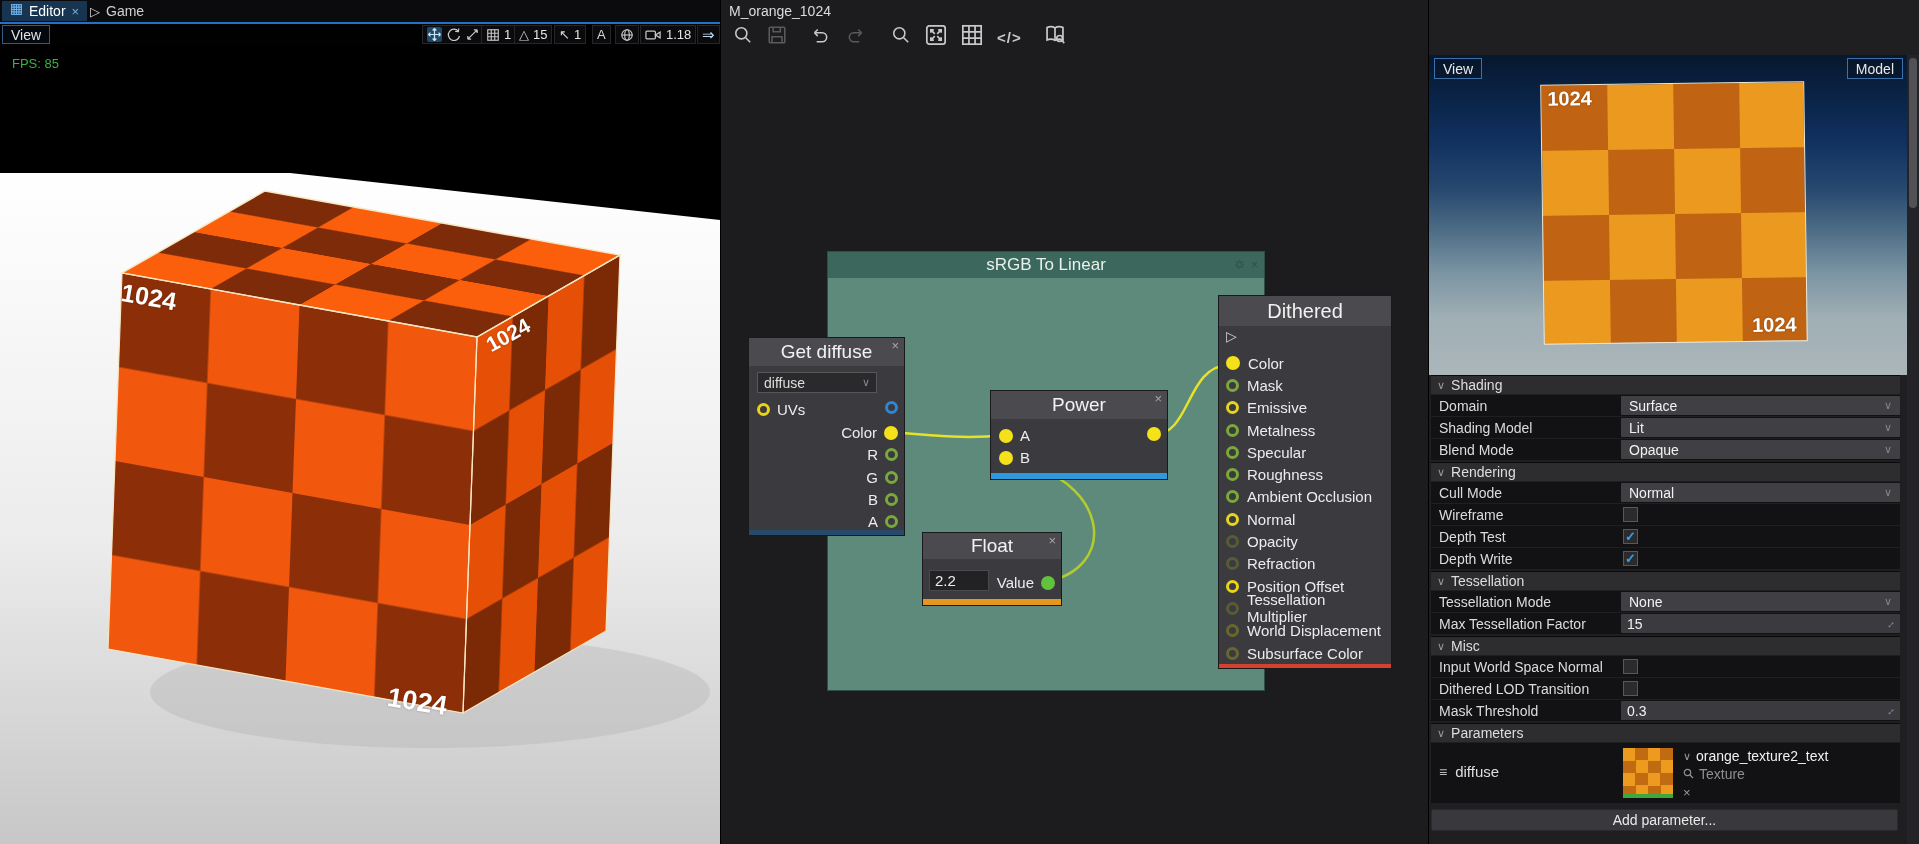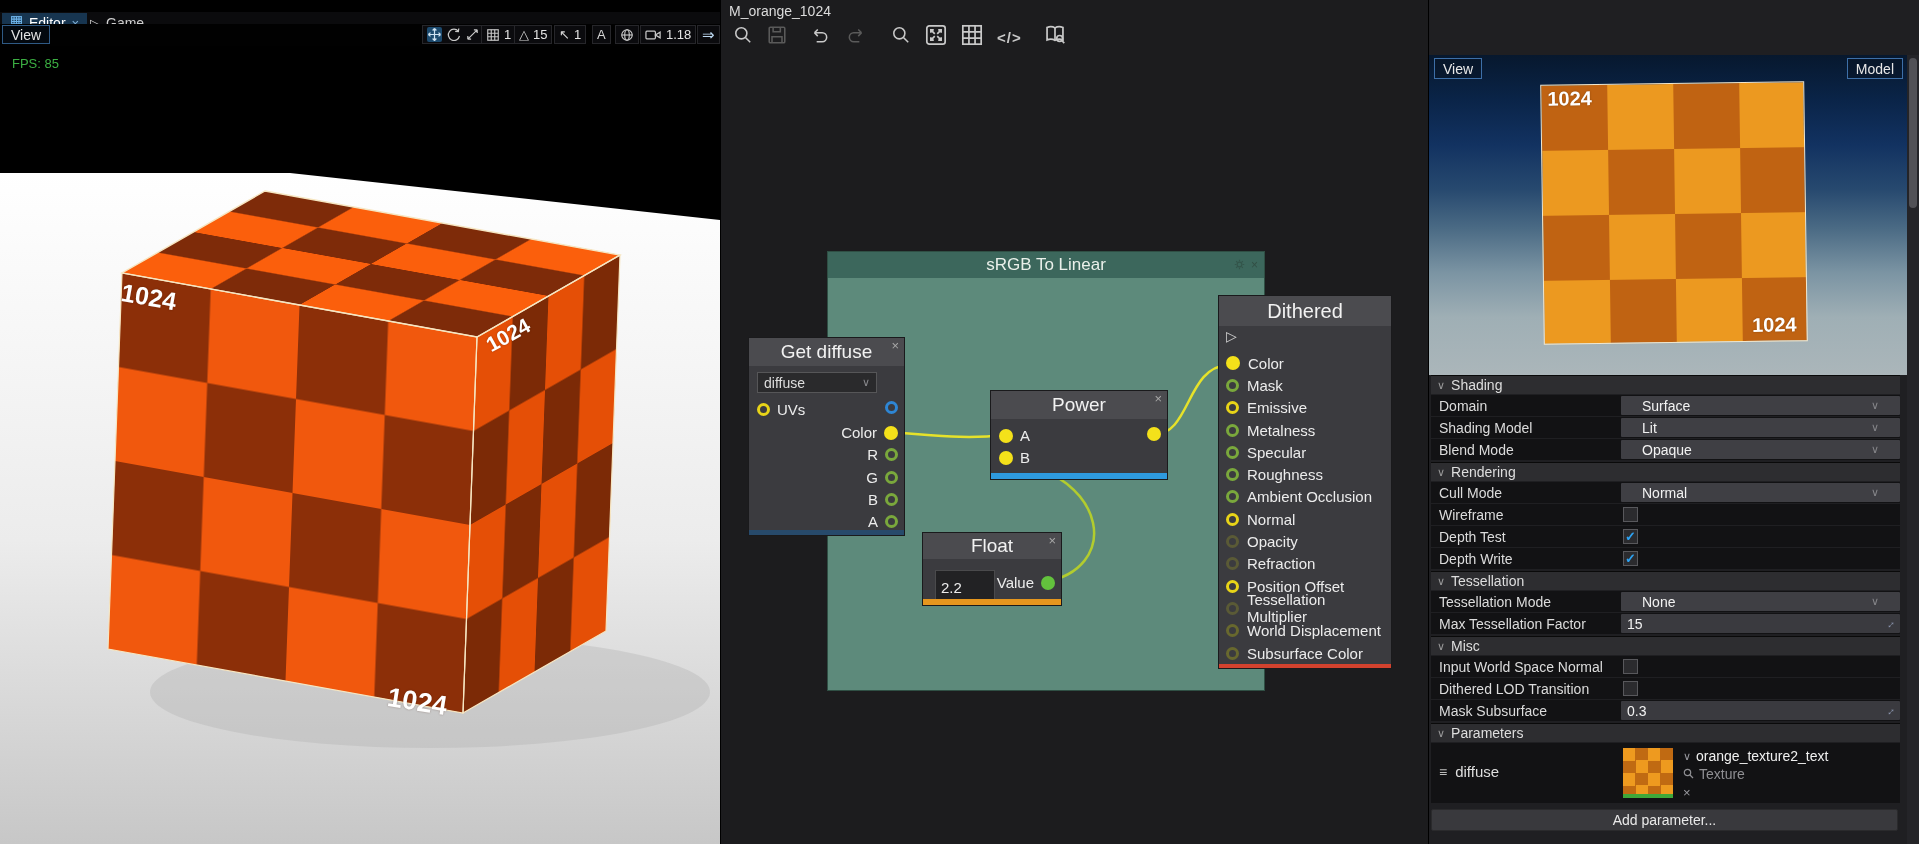--- a/index.html
+++ b/index.html
@@ -1,21 +1,21 @@
 <!DOCTYPE html>
 <html><head>
 <meta charset="utf-8">
 <style>
   * { margin:0; padding:0; box-sizing:border-box; }
   html,body { width:1919px; height:844px; overflow:hidden; background:#111; font-family:"Liberation Sans", sans-serif; }
   #root { position:relative; width:1919px; height:844px; }
 
   
   .left-panel { position:absolute; left:0; top:0; width:720px; height:844px; background:#000; }
-  .tabbar { position:absolute; left:0; top:12px; width:720px; height:22px; background:#0b0b0d; z-index:5; }
+  .tabbar { position:absolute; left:0; top:0; width:720px; height:22px; background:#0b0b0d; z-index:5; }
   .tab { position:absolute; top:1px; height:20px; display:flex; align-items:center; gap:6px; padding:0 8px; font-size:14px; }
   .tab-editor { left:2px; background:#173550; color:#ffffff; }
   .tab-game { left:82px; color:#cfcfcf; }
   .tab-close { color:#7fb0d8; font-size:13px; cursor:default; }
   .tab-underline { position:absolute; left:0; top:21px; width:720px; height:3px; background:#2472c8; }
   .vp-menubar { position:absolute; left:0; top:24px; width:720px; height:22px; background:#010101; z-index:5; }
   .vp-btn { position:absolute; left:2px; top:1px; height:19px; padding:0 8px; border:1px solid #2f5a85; color:#e3e3e3; font-size:14px; display:flex; align-items:center; background:rgba(8,20,36,.4); }
   .tbgroup { position:absolute; top:1px; height:19px; display:flex; align-items:center; gap:4px; padding:0 4px; background:#0b0b0e; border:1px solid #26262a; color:#dfdfdf; font-size:13px; }
   .tbgroup .num { color:#e4e4e4; }
   .gicon { display:flex; align-items:center; }
@@ -57,21 +57,21 @@
   .fill-yellow { background:#f4e11a; width:14px; height:14px; }
   .fill-green  { background:#63c23d; width:14px; height:14px; }
   .pin-label { color:#ececec; font-size:15px; }
   .gd-dropdown { position:absolute; left:8px; top:34px; width:120px; height:21px; background:#2a2a2c; border:1px solid #565658; display:flex; align-items:center; padding:0 6px; color:#dedede; font-size:14px; }
   .gd-dropdown .chev { margin-left:auto; color:#8a8a8e; font-size:11px; }
   .gd-in { position:absolute; left:8px; display:flex; align-items:center; gap:7px; }
   .gd-out { position:absolute; right:6px; display:flex; align-items:center; gap:7px; }
   .mat-pins { position:absolute; left:7px; top:56px; right:4px; display:flex; flex-direction:column; }
   .mat-row { height:22.3px; display:flex; align-items:center; gap:8px; }
   .exec-pin { position:absolute; left:7px; top:32px; color:#cfcfcf; font-size:14px; }
-  .float-input { position:absolute; left:12px; top:37px; width:60px; height:34px; background:#222224; border:1px solid #4a4a4c; color:#ececec; font-size:15px; padding:0 5px; display:flex; align-items:center; }
+  .float-input { position:absolute; left:6px; top:37px; width:60px; height:21px; background:#222224; border:1px solid #4a4a4c; color:#ececec; font-size:15px; padding:0 5px; display:flex; align-items:center; }
 
   
   .right-panel { position:absolute; left:1428px; top:0; width:491px; height:844px; background:#1f1f22; border-left:1px solid #000; }
   .preview { position:absolute; left:0; top:55px; width:479px; height:320px; overflow:hidden;
     background:linear-gradient(180deg,#07182e 0%,#0a2448 14%,#123261 28%,#27496f 42%,#4a6a84 54%,#7b94a3 68%,#9fafb5 82%,#abb6ba 100%); }
   .pv-btn { position:absolute; top:3px; height:21px; padding:0 8px; border:1px solid #3d6fa8; color:#e8e8e8; font-size:14px; display:flex; align-items:center; background:rgba(8,20,36,.5); }
   .pv-view { left:5px; } .pv-model { right:5px;margin-left:24px; }
   .quad { position:absolute; left:113px; top:28px; width:264px; height:260px; transform:rotate(-0.8deg);
     background:conic-gradient(#ec9920 0 25%, #c06312 0 50%, #ec9920 0 75%, #c06312 0);
     background-size:132px 130px; border:1px solid #f2e7cd; }
@@ -80,21 +80,21 @@
   .scrollbar { position:absolute; right:0; top:55px; width:12px; bottom:0; background:#242428; }
   .thumb { position:absolute; left:2px; top:3px; width:8px; height:150px; background:#515156; border-radius:4px; }
   .props { position:absolute; left:0; top:375px; width:479px; padding:0 8px 0 2px; }
   .sec-h { height:19px; background:#2d2d30; border-top:1px solid #0a0a0a; display:flex; align-items:center; gap:6px; padding-left:6px; margin-top:2px; }
   .sec-h:first-child { margin-top:0; }
   .sec-h .chev { color:#9a9a9a; font-size:11px; }
   .sec-h .sec-title { color:#dedede; font-size:14px; }
   .prow { display:flex; height:21px; margin-top:1px; background:#121214; align-items:center; }
   .plabel { width:190px; color:#dcdcdc; font-size:14px; padding-left:8px; flex:0 0 auto; white-space:nowrap; }
   .pval { flex:1; display:flex; align-items:center; }
-  .dropdown { flex:1; height:19px; background:#3f3f44; display:flex; align-items:center; padding:0 21px; color:#f2f2f2; font-size:14px; border-radius:1px; }
+  .dropdown { flex:1; height:19px; background:#3f3f44; display:flex; align-items:center; padding:0 8px; color:#f2f2f2; font-size:14px; border-radius:1px; }
   .dropdown .chev { margin-left:auto; color:#86868a; font-size:11px; }
   .numfield { flex:1; height:19px; background:#3a3a3f; display:flex; align-items:center; padding:0 6px; color:#f2f2f2; font-size:14px; border-radius:1px; }
   .dragglyph { margin-left:auto; color:#8f9ab4; font-size:11px; transform:rotate(45deg); }
   .checkbox { width:15px; height:15px; background:#2b2b2e; border:1px solid #58585c; display:flex; align-items:center; justify-content:center; margin-left:2px; }
   .checkbox .mark { color:#2da2f2; font-size:13px; font-weight:bold; line-height:13px; }
   .param-row { position:relative; height:60px; margin-top:1px; background:#121214; }
   .param-name { position:absolute; left:8px; top:20px; display:flex; gap:8px; align-items:center; color:#dedede; font-size:15px; }
   .param-menu-ic { color:#bbb; font-size:14px; }
   .tex-thumb { position:absolute; left:192px; top:5px; width:50px; height:50px;
     background:conic-gradient(#c06a12 0 25%, #ee9a1f 0 50%, #c06a12 0 75%, #ee9a1f 0);
@@ -583,21 +583,21 @@
             <span class="checkbox"></span>
           </span>
       </div>
       <div class="prow">
         <span class="plabel">Dithered LOD Transition</span>
         <span class="pval">
             <span class="checkbox"></span>
           </span>
       </div>
       <div class="prow">
-        <span class="plabel">Mask Subsurface</span>
+        <span class="plabel">Mask Threshold</span>
         <span class="pval">
             <span class="numfield">
               <span>0.3</span>
               <span class="dragglyph">↕</span>
             </span>
           </span>
       </div>
 
       <div class="sec-h">
         <span class="chev">∨</span>

